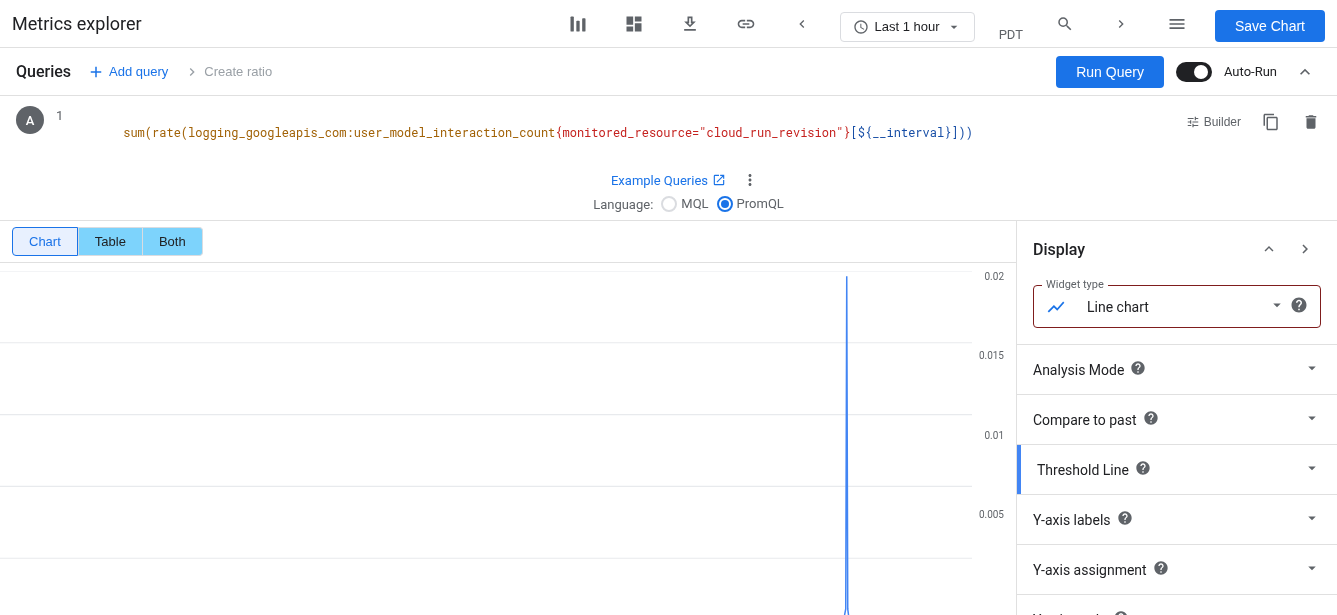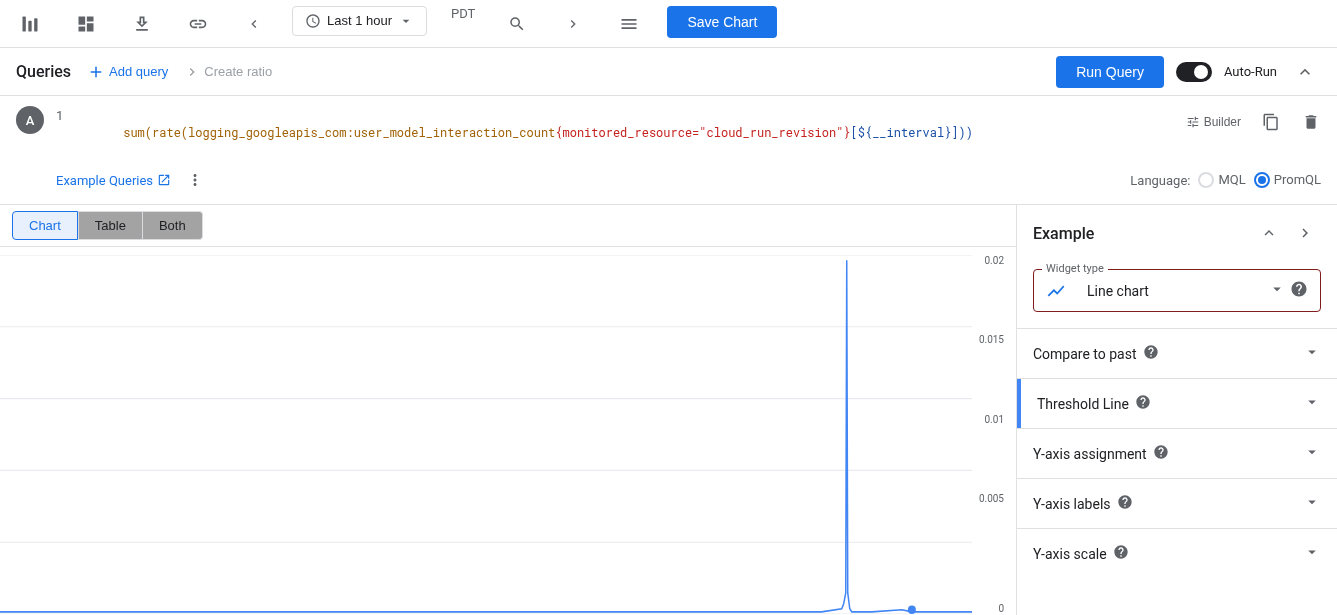--- a/index.html
+++ b/index.html
@@ -15,21 +15,21 @@
       gap: 8px;
     }
     .header-title {
       font-size: 18px;
       font-weight: 400;
       color: #202124;
       flex: 1;
     }
     .header-icons {
       display: flex;
-      align-items: flex-start;
+      align-items: flex-end;
       gap: 20px;
     }
     .icon-btn {
       width: 36px; height: 36px;
       display: flex; align-items: center; justify-content: center;
       border-radius: 50%; border: none; background: transparent; cursor: pointer;
       color: #5f6368;
     }
     .time-btn {
       display: flex; align-items: center; gap: 6px;
@@ -116,20 +116,21 @@
       flex: 1; font-family: 'Roboto Mono', monospace; font-size: 12px;
       color: #174ea6; padding: 4px 0;
       white-space: pre-wrap; word-break: break-all;
     }
     .right-panel-query {
       display: flex; align-items: flex-start; gap: 4px; padding: 0 8px;
     }
     .query-actions {
       display: flex; align-items: center; justify-content: space-between;
       padding: 4px 16px 8px 56px;
+      flex-direction: column;
     }
     .example-queries-link {
       color: #1a73e8; font-size: 13px; display: flex; align-items: center; gap: 4px; text-decoration: none;
     }
     .more-vert-btn {
       background: none; border: none; cursor: pointer; color: #5f6368;
       width: 32px; height: 32px; display: flex; align-items: center; justify-content: center;
     }
     .language-selector {
       display: flex; align-items: center; gap: 8px; font-size: 13px; color: #5f6368;
@@ -157,21 +158,21 @@
       flex: 1;
       display: flex;
       flex-direction: column;
       border-right: 1px solid #e0e0e0;
     }
     .chart-tab {
       padding: 6px 16px;
       font-size: 13px;
       cursor: pointer;
       border: 1px solid #dadce0;
-      background: #a3a3a3;
+      background: #7dd3fc;
       color: #202124;
     }
     .chart-tab:first-child { border-radius: 4px 0 0 4px; }
     .chart-tab:last-child { border-radius: 0 4px 4px 0; }
     .chart-tab.active { background: #e8f0fe; color: #1a73e8; border-color: #1a73e8; z-index: 1; }
     .chart-tab:not(:first-child) { border-left: none; }
     .chart-tab.active + .chart-tab { border-left: 1px solid #dadce0; }
 
     
     .display-panel {
@@ -246,20 +247,21 @@
       color: #5f6368; font-size: 14px;
     }
     .chevron-icon {
       color: #5f6368;
     }
   </style>
 </head>
 <body>
 
 <div class="header">
+  <span class="header-title">Metrics explorer</span>
 
   <div class="header-icons">
 
     <button class="icon-btn" title="Chart">
       <svg width="20" height="20" viewBox="0 0 24 24" fill="currentColor">
         <rect x="3" y="3" width="4" height="18" rx="1"></rect>
           <rect x="10" y="8" width="4" height="13" rx="1"></rect>
           <rect x="17" y="5" width="4" height="16" rx="1"></rect>
       </svg>
     </button>
@@ -434,21 +436,21 @@
         <polyline points="0,338 80,338 160,338 240,338 320,338 400,338 480,338 560,338 640,338 720,338 800,338 820,338 840,335 842,330 844,320 845,5 846,320 848,335 850,338 870,338 900,336 910,338 970,338" fill="none" stroke="#4285f4" stroke-width="1.5"></polyline>
 
         <circle cx="910" cy="336" r="4" fill="#4285f4"></circle>
       </svg>
 
     </div>
   </div>
 
   <div class="display-panel">
     <div class="display-header">
-      <span class="display-title">Example</span>
+      <span class="display-title">Display</span>
       <div class="display-header-actions">
         <button class="display-icon-btn">
           <svg width="18" height="18" viewBox="0 0 24 24" fill="currentColor">
               <path d="M7.41 15.41L12 10.83l4.59 4.58L18 14l-6-6-6 6z"></path>
             </svg>
         </button>
         <button class="display-icon-btn">
           <svg width="18" height="18" viewBox="0 0 24 24" fill="currentColor">
               <path d="M10 6L8.59 7.41 13.17 12l-4.58 4.59L10 18l6-6z"></path>
             </svg>
@@ -474,20 +476,35 @@
             <svg width="18" height="18" viewBox="0 0 24 24" fill="currentColor">
                 <path d="M12 2C6.48 2 2 6.48 2 12s4.48 10 10 10 10-4.48 10-10S17.52 2 12 2zm1 17h-2v-2h2v2zm2.07-7.75l-.9.92C13.45 12.9 13 13.5 13 15h-2v-.5c0-1.1.45-2.1 1.17-2.83l1.24-1.26c.37-.36.59-.86.59-1.41 0-1.1-.9-2-2-2s-2 .9-2 2H8c0-2.21 1.79-4 4-4s4 1.79 4 4c0 .88-.36 1.68-.93 2.25z"></path>
               </svg>
           </button>
         </div>
       </div>
     </div>
 
     <div>
 
+      <div class="section-row">
+        <div class="section-left">
+          <span class="section-title">Analysis Mode</span>
+          <span class="help-icon">
+            <svg width="16" height="16" viewBox="0 0 24 24" fill="currentColor">
+                <path d="M12 2C6.48 2 2 6.48 2 12s4.48 10 10 10 10-4.48 10-10S17.52 2 12 2zm1 17h-2v-2h2v2zm2.07-7.75l-.9.92C13.45 12.9 13 13.5 13 15h-2v-.5c0-1.1.45-2.1 1.17-2.83l1.24-1.26c.37-.36.59-.86.59-1.41 0-1.1-.9-2-2-2s-2 .9-2 2H8c0-2.21 1.79-4 4-4s4 1.79 4 4c0 .88-.36 1.68-.93 2.25z"></path>
+              </svg>
+          </span>
+        </div>
+        <span class="chevron-icon">
+          <svg width="18" height="18" viewBox="0 0 24 24" fill="currentColor">
+              <path d="M7 10l5 5 5-5z"></path>
+            </svg>
+        </span>
+      </div>
 
       <div class="section-row">
         <div class="section-left">
           <span class="section-title">Compare to past</span>
           <span class="help-icon">
             <svg width="16" height="16" viewBox="0 0 24 24" fill="currentColor">
                 <path d="M12 2C6.48 2 2 6.48 2 12s4.48 10 10 10 10-4.48 10-10S17.52 2 12 2zm1 17h-2v-2h2v2zm2.07-7.75l-.9.92C13.45 12.9 13 13.5 13 15h-2v-.5c0-1.1.45-2.1 1.17-2.83l1.24-1.26c.37-.36.59-.86.59-1.41 0-1.1-.9-2-2-2s-2 .9-2 2H8c0-2.21 1.79-4 4-4s4 1.79 4 4c0 .88-.36 1.68-.93 2.25z"></path>
               </svg>
           </span>
         </div>
@@ -510,37 +527,37 @@
         </div>
         <span class="chevron-icon">
           <svg width="18" height="18" viewBox="0 0 24 24" fill="currentColor">
               <path d="M7 10l5 5 5-5z"></path>
             </svg>
         </span>
       </div>
 
       <div class="section-row">
         <div class="section-left">
-          <span class="section-title">Y-axis assignment</span>
+          <span class="section-title">Y-axis labels</span>
           <span class="help-icon">
             <svg width="16" height="16" viewBox="0 0 24 24" fill="currentColor">
                 <path d="M12 2C6.48 2 2 6.48 2 12s4.48 10 10 10 10-4.48 10-10S17.52 2 12 2zm1 17h-2v-2h2v2zm2.07-7.75l-.9.92C13.45 12.9 13 13.5 13 15h-2v-.5c0-1.1.45-2.1 1.17-2.83l1.24-1.26c.37-.36.59-.86.59-1.41 0-1.1-.9-2-2-2s-2 .9-2 2H8c0-2.21 1.79-4 4-4s4 1.79 4 4c0 .88-.36 1.68-.93 2.25z"></path>
               </svg>
           </span>
         </div>
         <span class="chevron-icon">
           <svg width="18" height="18" viewBox="0 0 24 24" fill="currentColor">
               <path d="M7 10l5 5 5-5z"></path>
             </svg>
         </span>
       </div>
 
       <div class="section-row">
         <div class="section-left">
-          <span class="section-title">Y-axis labels</span>
+          <span class="section-title">Y-axis assignment</span>
           <span class="help-icon">
             <svg width="16" height="16" viewBox="0 0 24 24" fill="currentColor">
                 <path d="M12 2C6.48 2 2 6.48 2 12s4.48 10 10 10 10-4.48 10-10S17.52 2 12 2zm1 17h-2v-2h2v2zm2.07-7.75l-.9.92C13.45 12.9 13 13.5 13 15h-2v-.5c0-1.1.45-2.1 1.17-2.83l1.24-1.26c.37-.36.59-.86.59-1.41 0-1.1-.9-2-2-2s-2 .9-2 2H8c0-2.21 1.79-4 4-4s4 1.79 4 4c0 .88-.36 1.68-.93 2.25z"></path>
               </svg>
           </span>
         </div>
         <span class="chevron-icon">
           <svg width="18" height="18" viewBox="0 0 24 24" fill="currentColor">
               <path d="M7 10l5 5 5-5z"></path>
             </svg>

